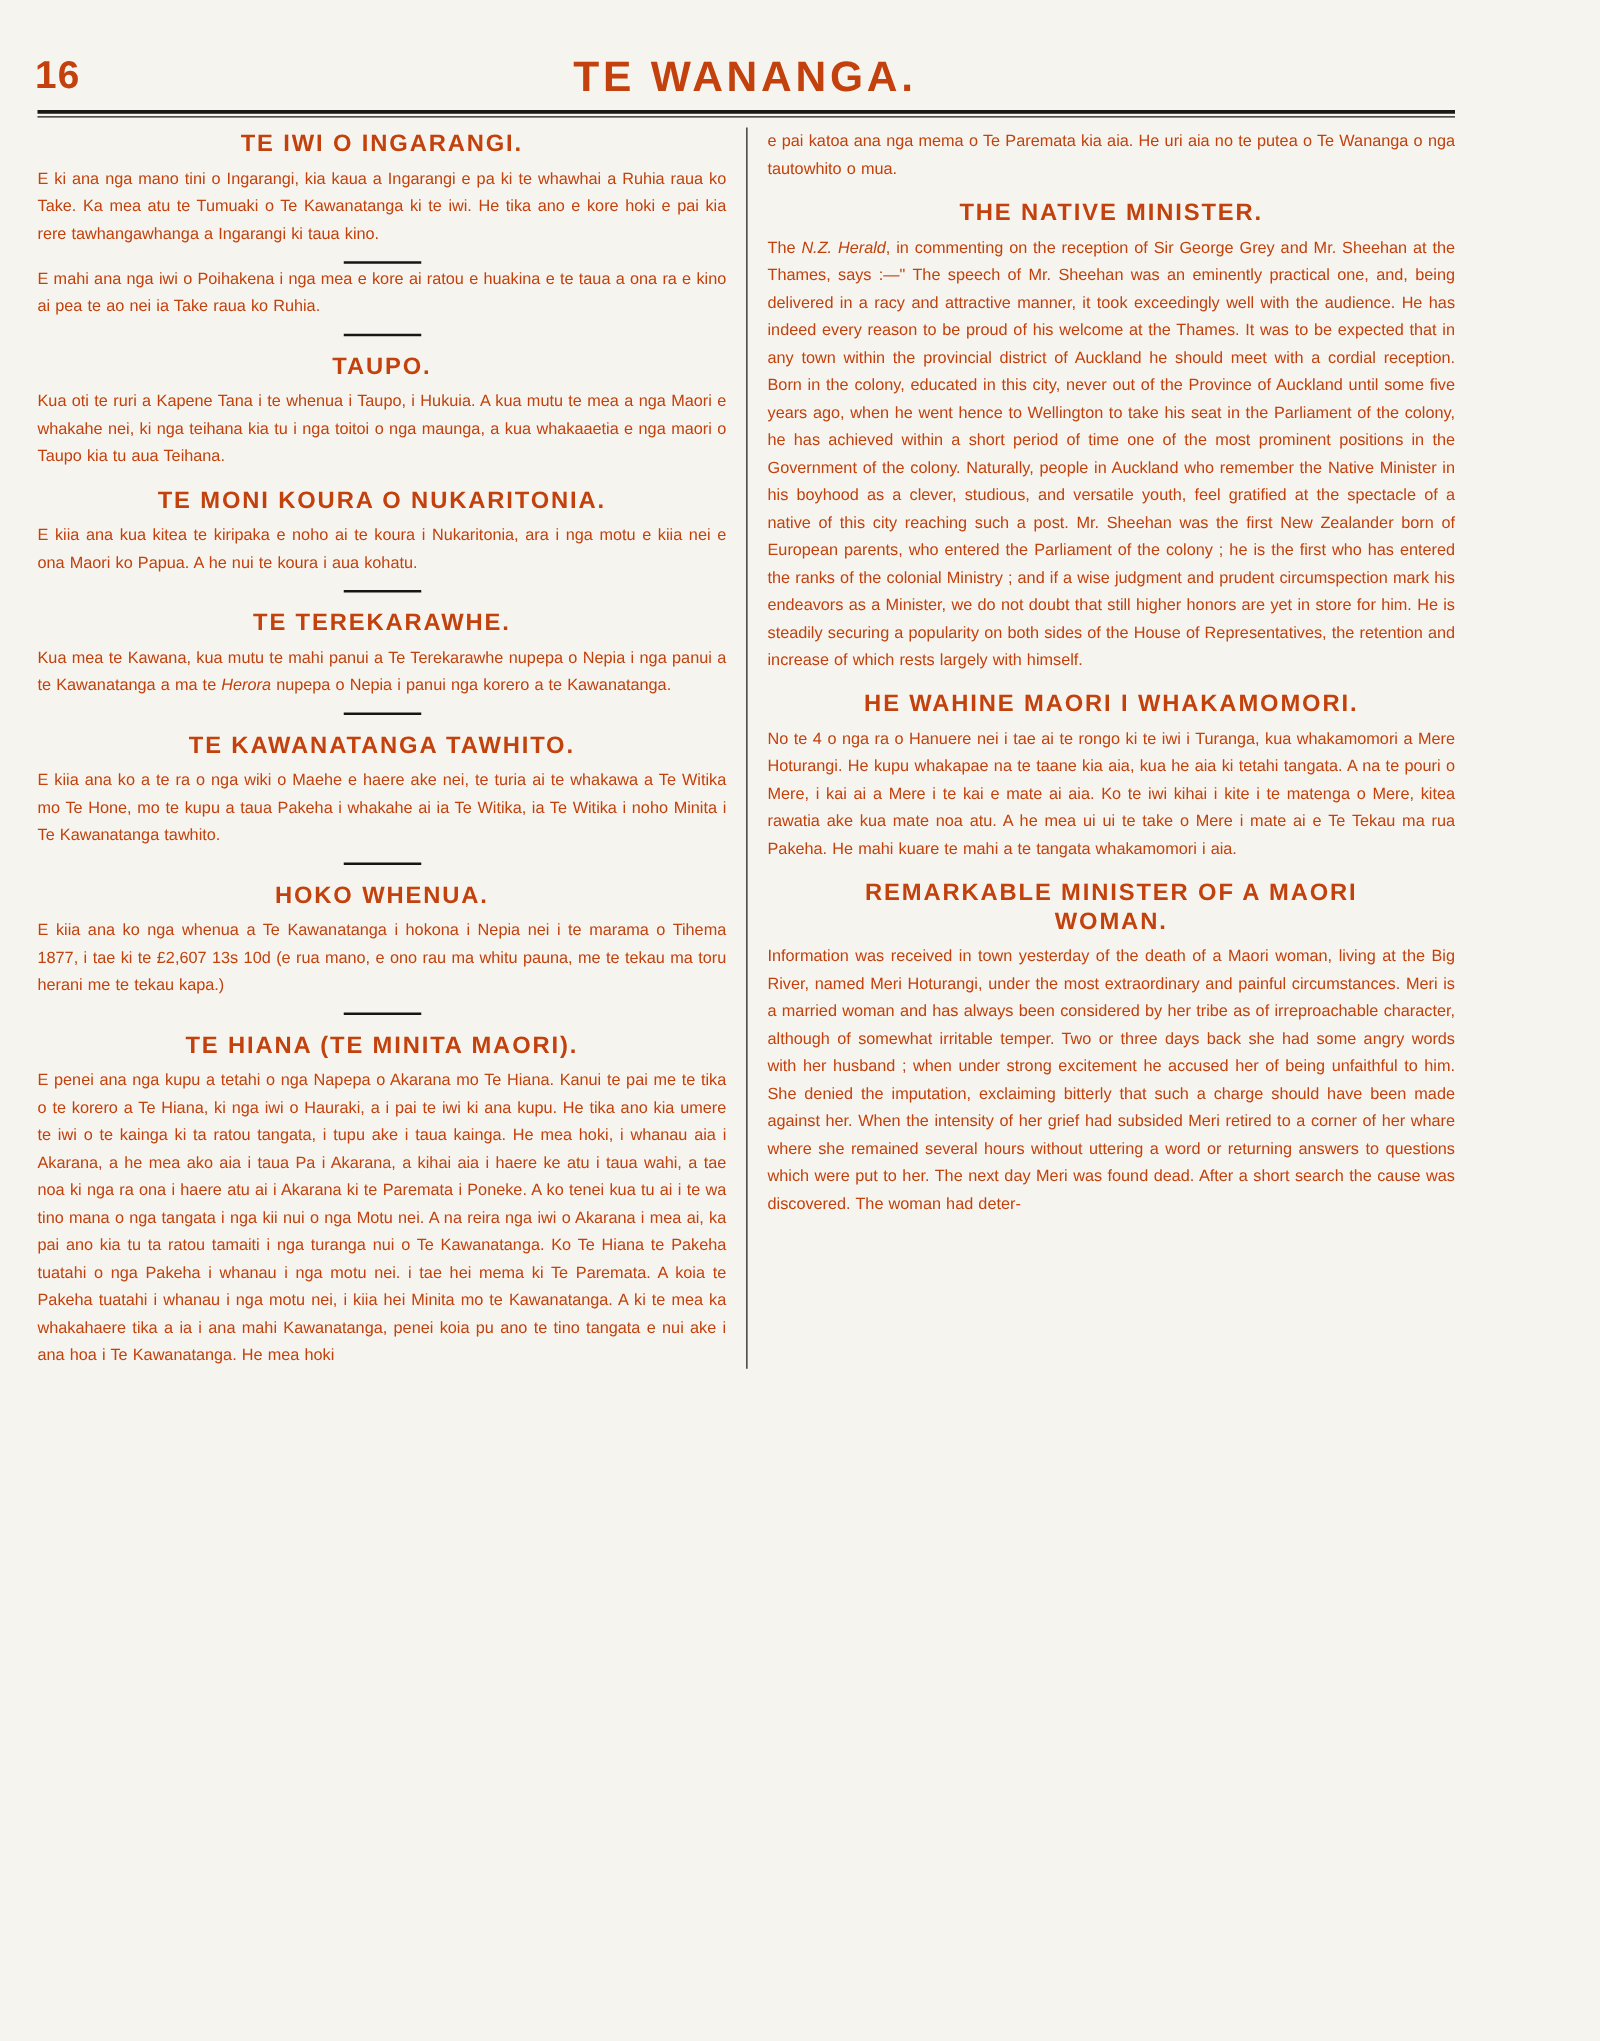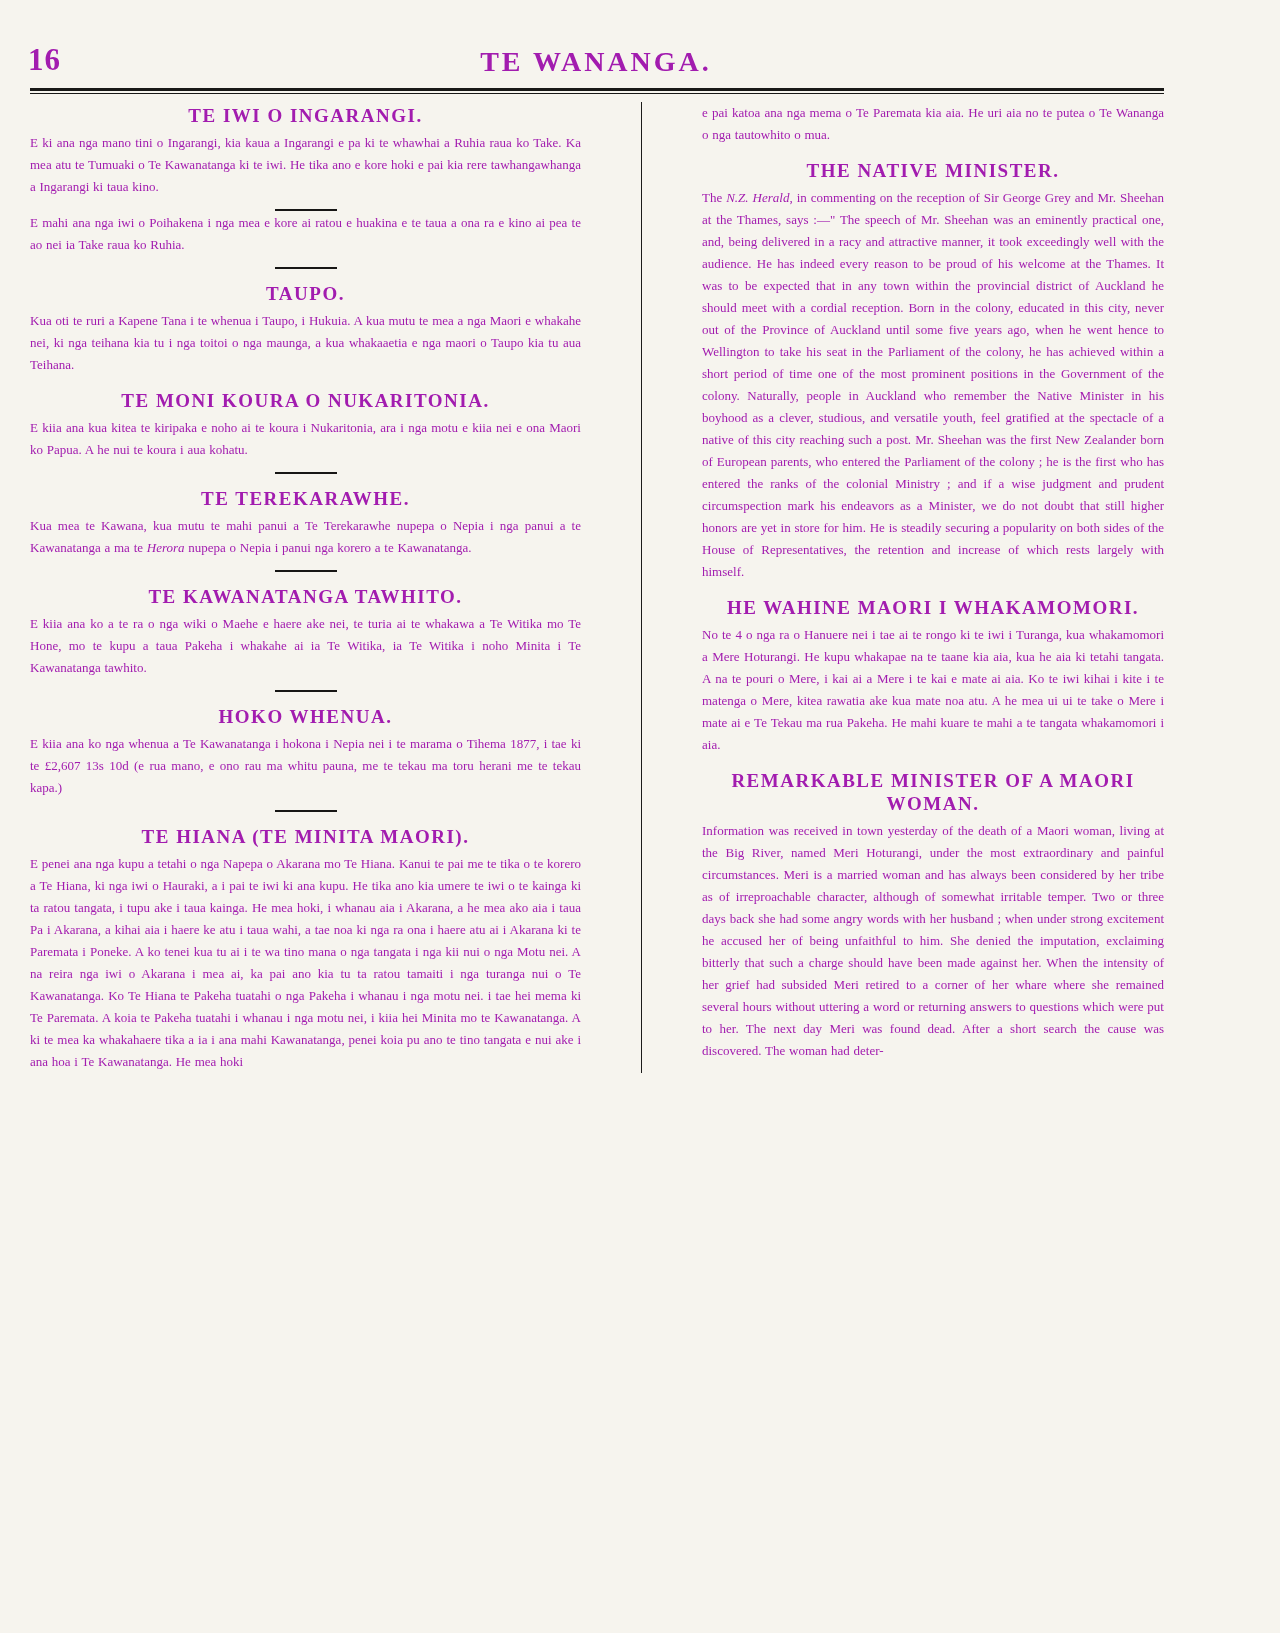--- a/index.html
+++ b/index.html
@@ -3,43 +3,42 @@
 <meta charset="utf-8">
 <title>Te Wananga — page 16</title>
 <style>
   * { margin: 0; padding: 0; box-sizing: border-box; }
   html, body { background: #e8e6e0; }
   body { width: 1280px; }
   .page {
     width: 1280px;
     height: 1633px;
     background: #f6f4ee;
-    color: #a21caf;
-    font-family: Liberation Serif, serif;
+    color: #c2410c;
+    font-family: Liberation Sans, sans-serif;
     overflow: hidden;
     position: relative;
     margin: 0 auto;
   }
   .masthead { position: relative; padding: 44px 118px 0 30px; }
   .page-number {
     position: absolute; left: 28px; top: 42px;
     font-size: 31px; font-weight: bold; letter-spacing: 1px;
   }
   .paper-title {
     text-align: center;
-    font-size: 28px; font-weight: bold; letter-spacing: 3px;
+    font-size: 34px; font-weight: bold; letter-spacing: 3px;
     line-height: 36px;
   }
   .masthead-rule { margin: 8px 116px 0 30px; }
   .rule-thick { height: 3px; background: #191817; }
   .rule-thin  { height: 1px; background: #191817; margin-top: 2px; }
   .columns {
     display: flex; align-items: stretch;
     padding: 8px 116px 0 30px;
-    gap: 44px;
   }
   .column.left  { width: 567px; padding-right: 16px; }
   .divider      { flex: 0 0 1px; width: 1px; background: #1c1b1a; }
   .column.right { flex: 1; padding-left: 16px; }
 
   h2.article-heading {
     font-size: 19px; line-height: 23px; font-weight: bold;
     text-align: center; letter-spacing: 1.5px;
     margin: 13px 0 5px;
     white-space: pre-line;

